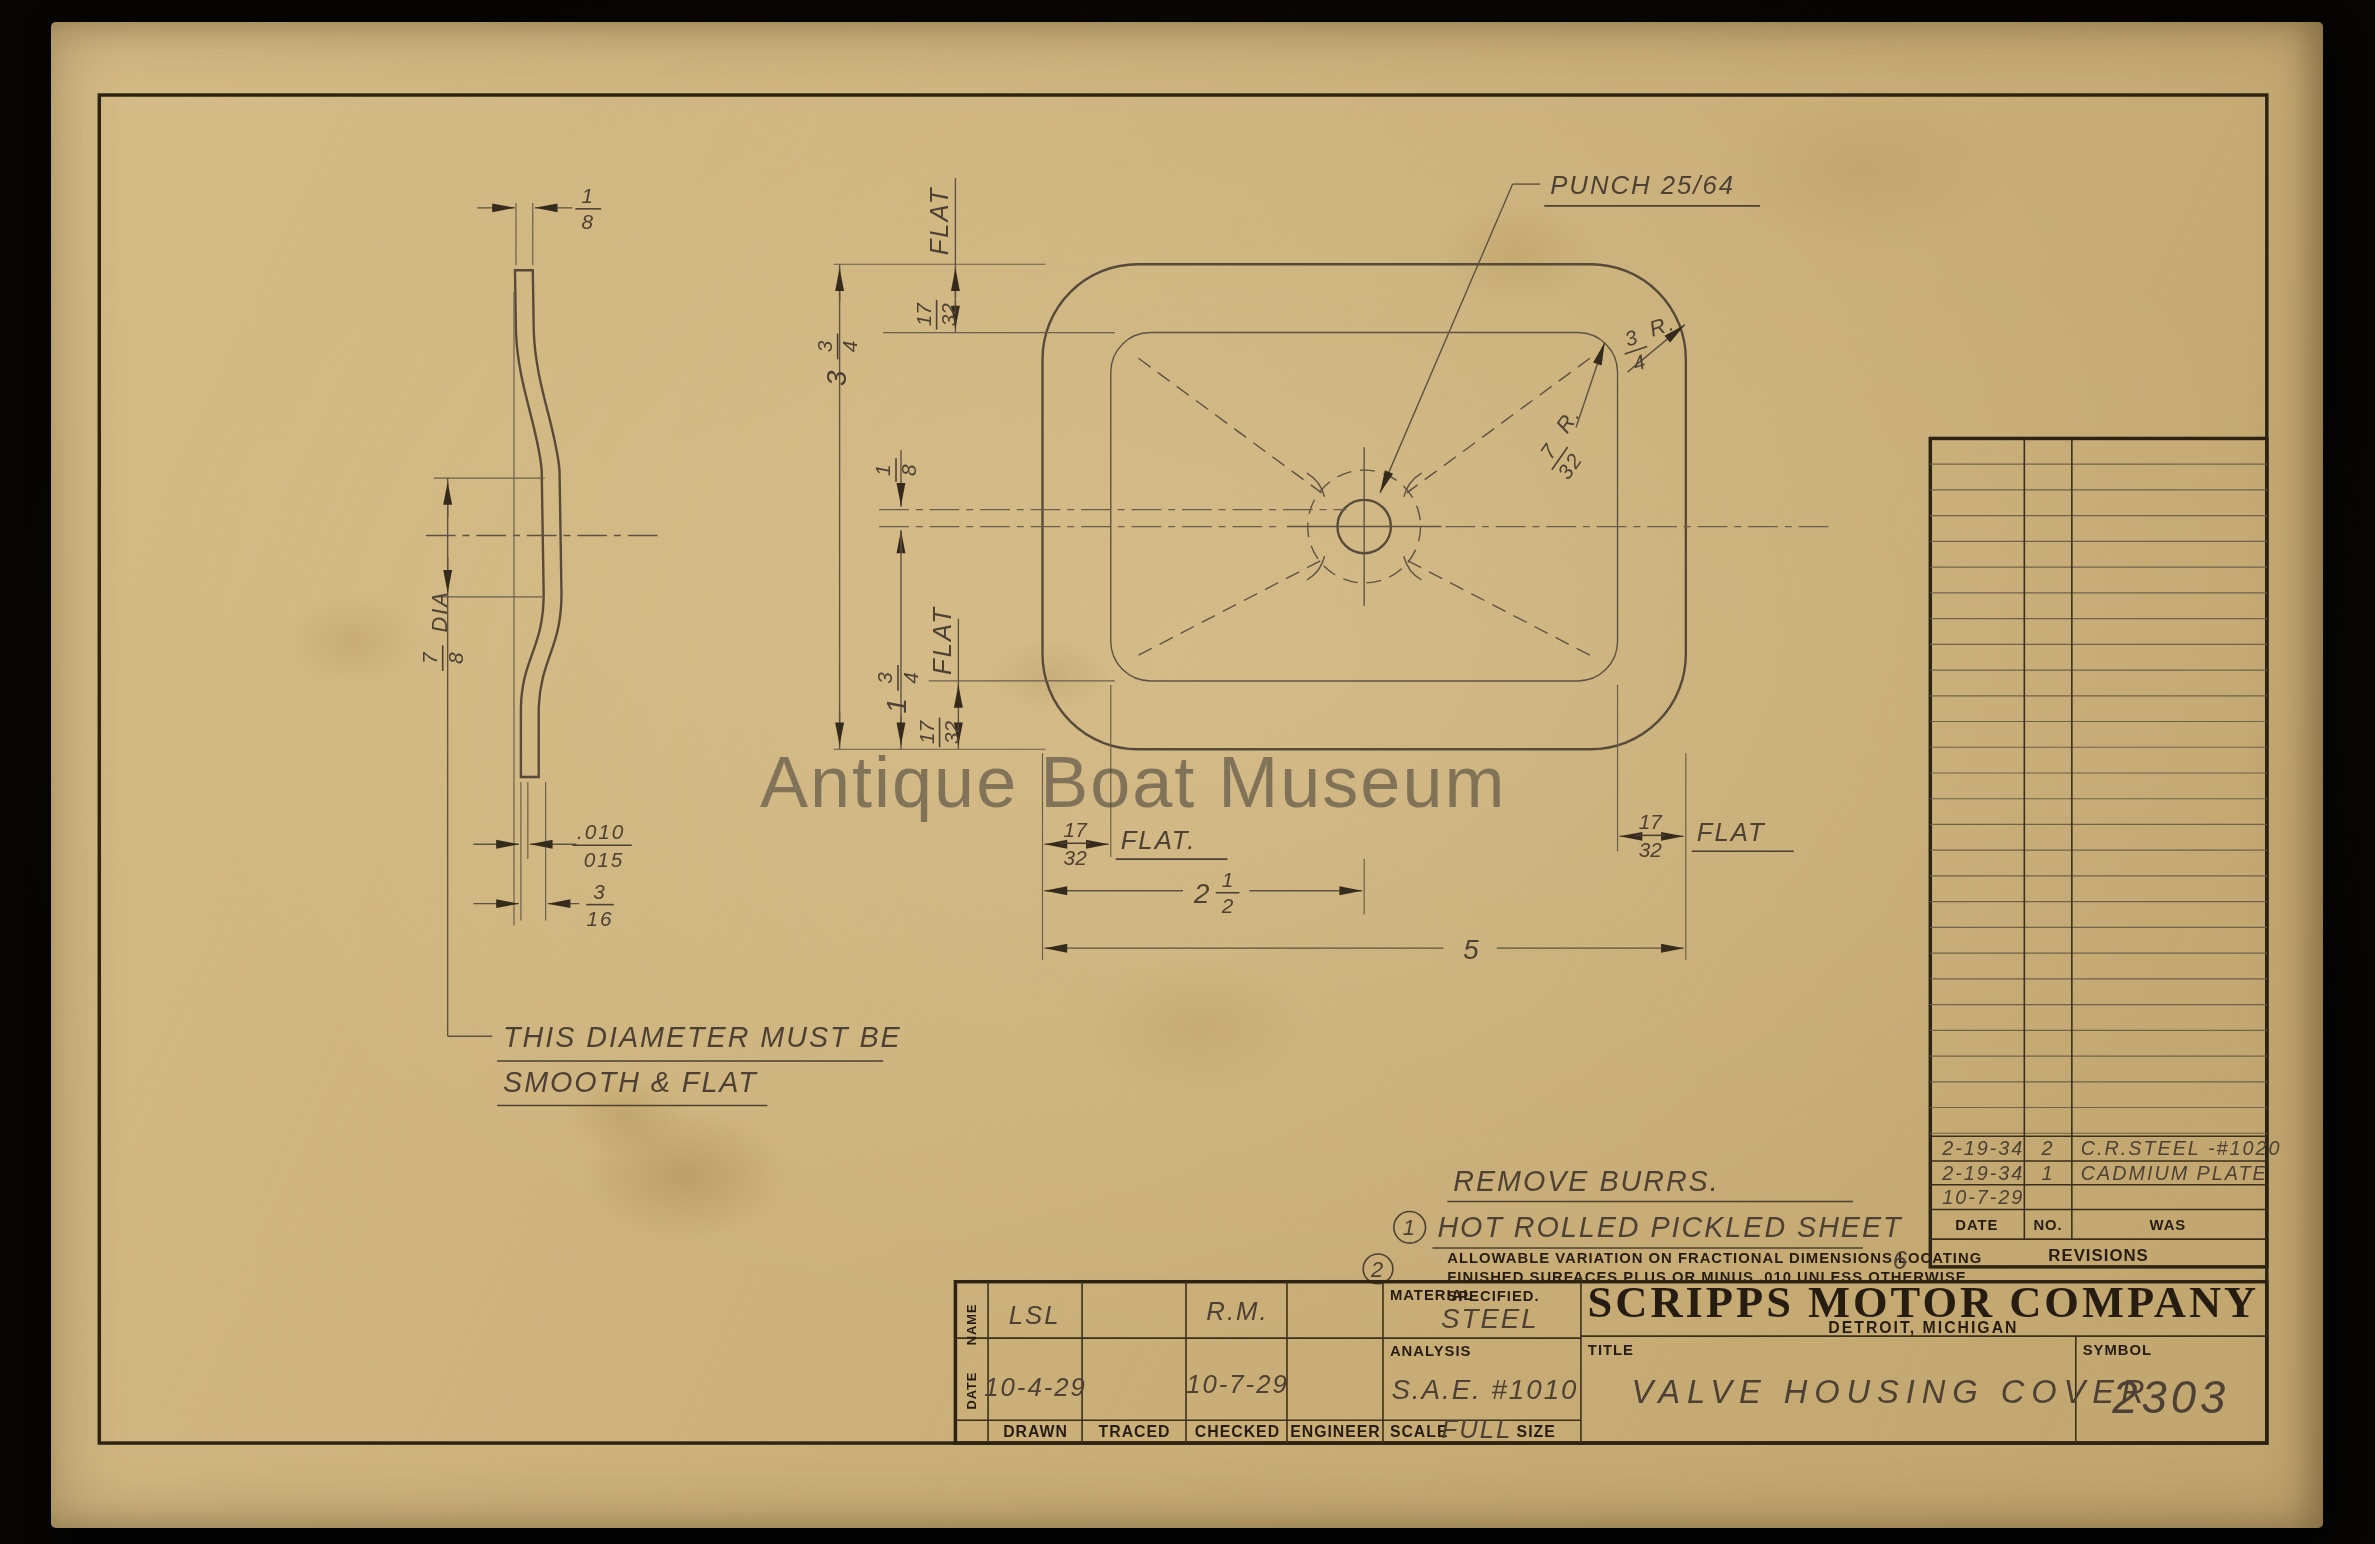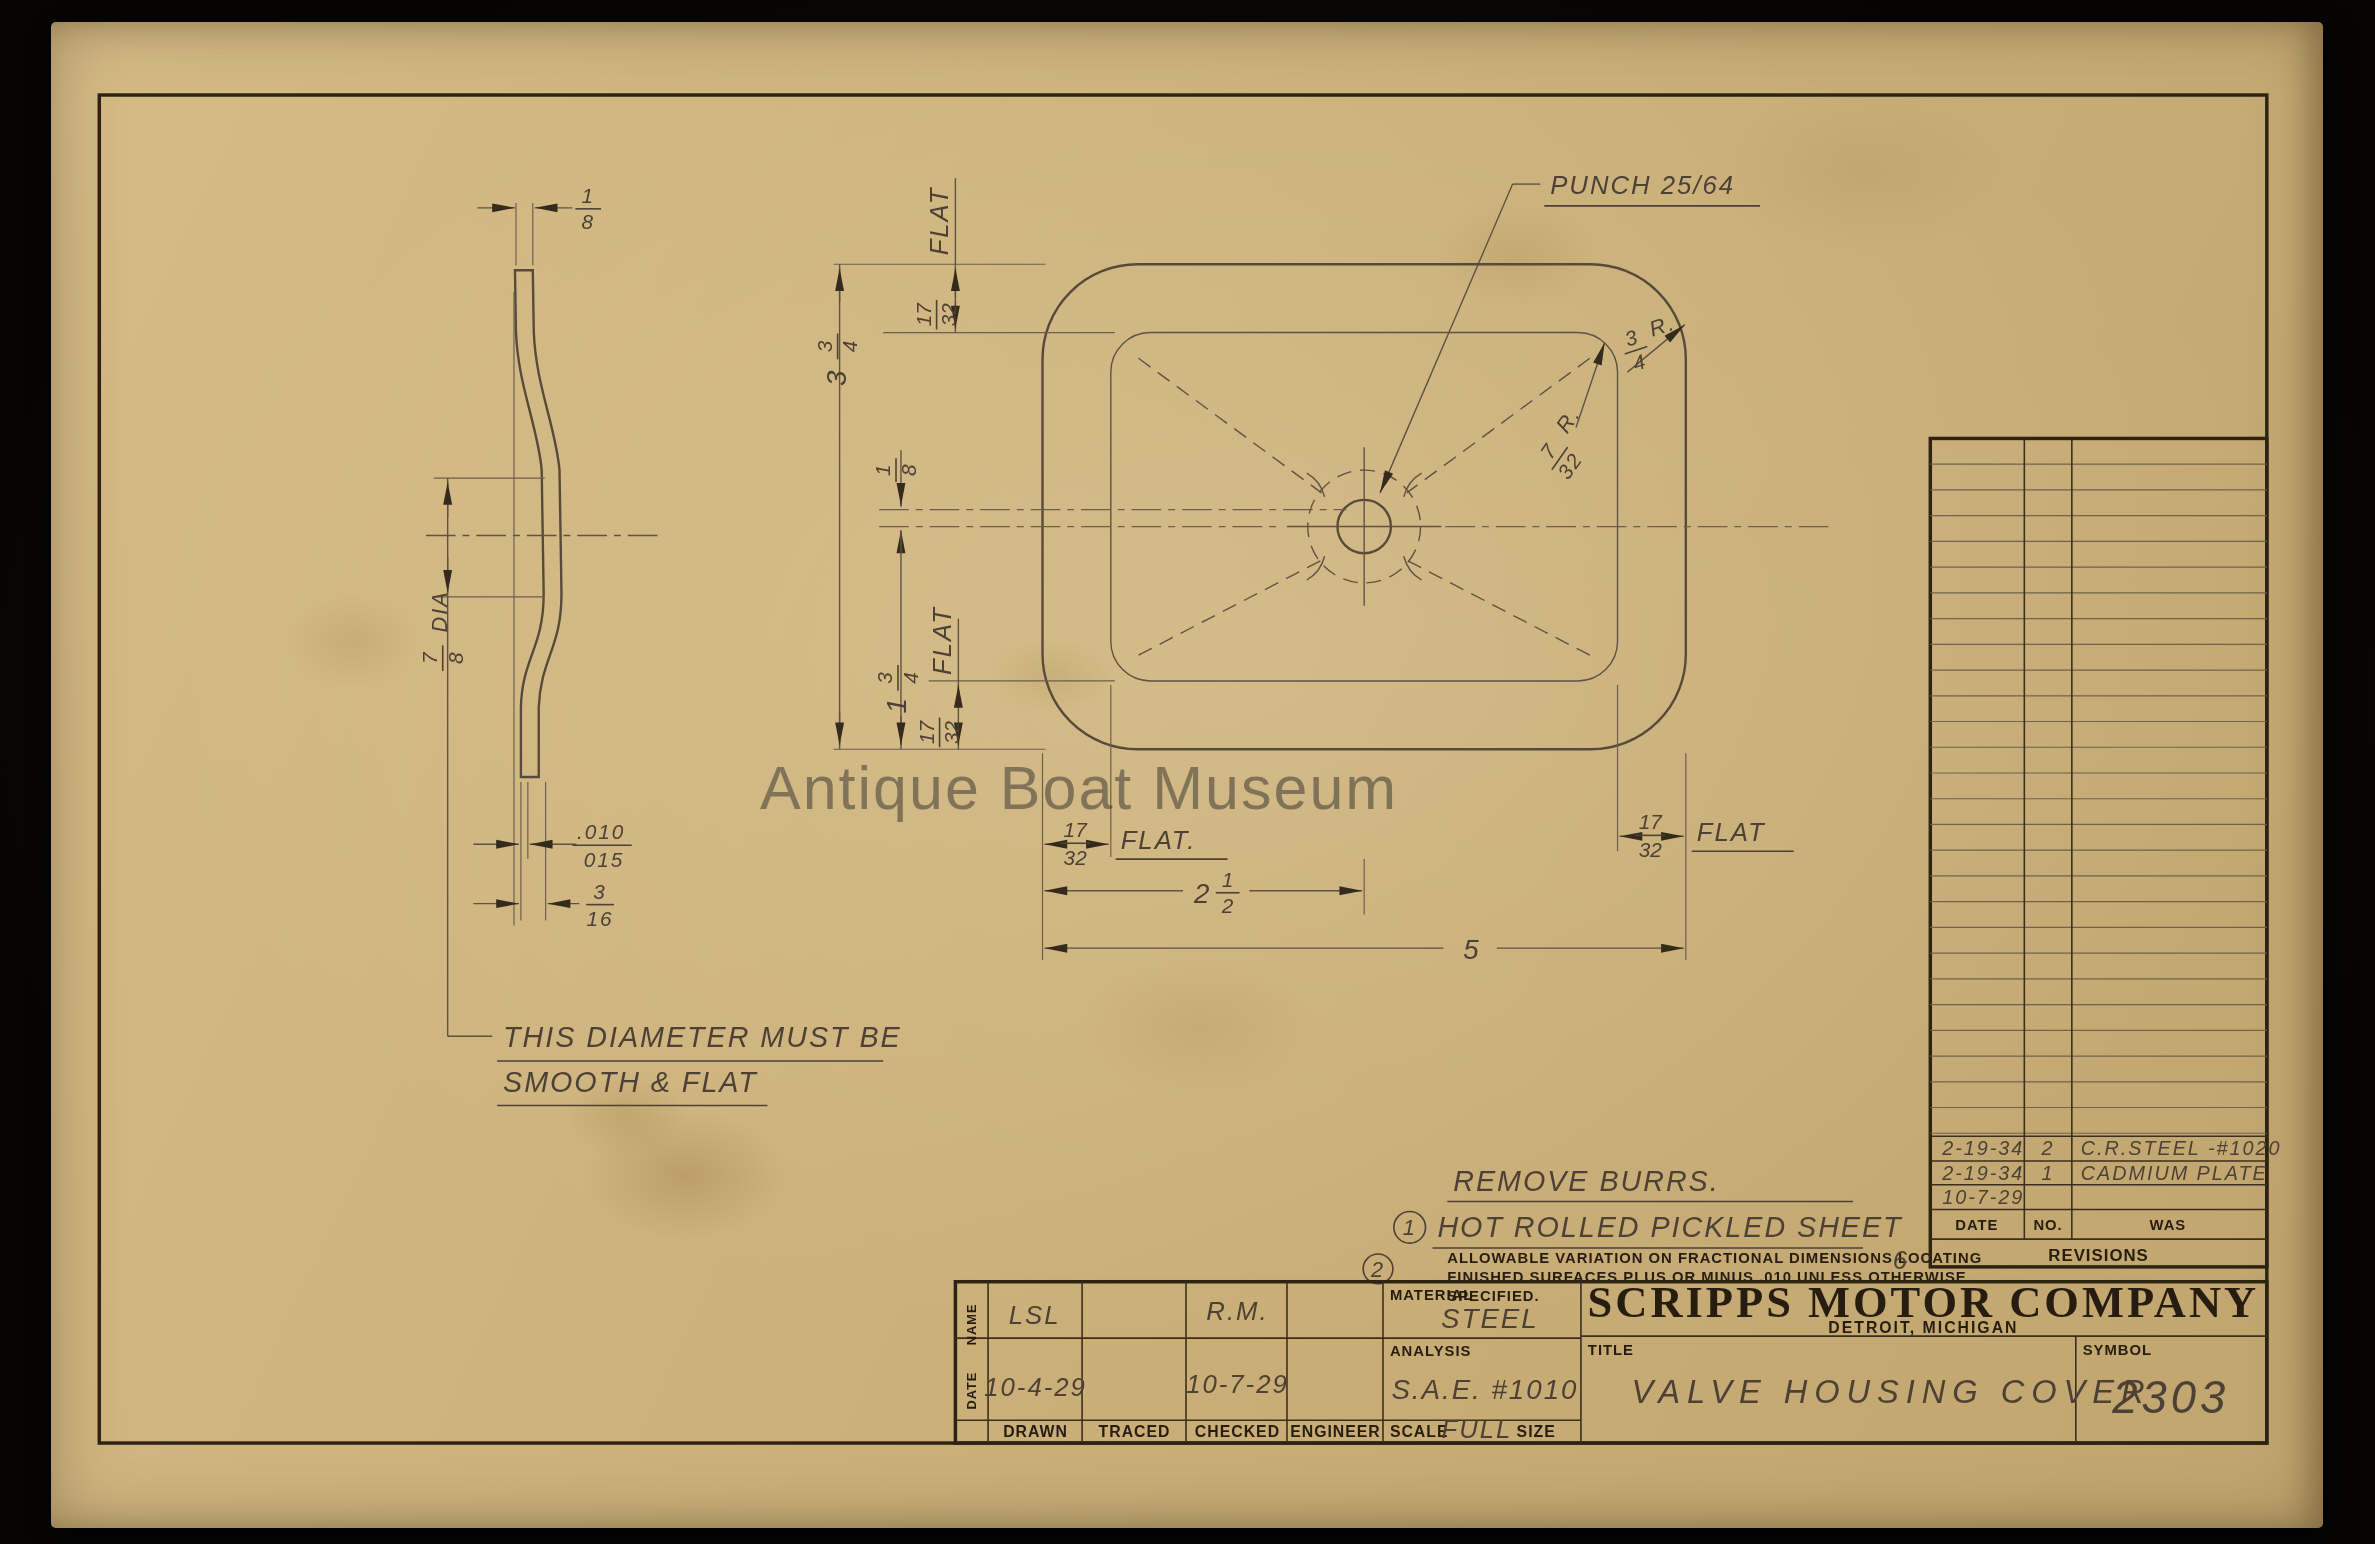--- a/index.html
+++ b/index.html
@@ -28,21 +28,21 @@
   .obj{stroke:#564a3a;stroke-width:2.4;fill:none;stroke-linecap:round;}
   .thin{stroke:#5d5243;stroke-width:1.4;fill:none;}
   .xthin{stroke:#6a5f4e;stroke-width:1.2;fill:none;}
   .dash{stroke-dasharray:15 9;}
   .cline{stroke-dasharray:30 7 7 7;}
   .tbl{stroke:#2c2313;stroke-width:3.5;fill:none;}
   .tbl2{stroke:#3a2f1c;stroke-width:1.6;fill:none;}
   .grid{stroke:#71624c;stroke-width:1.2;}
   .pencil{stroke:#4c4134;stroke-width:1.6;}
   .watermark{position:absolute;left:760px;top:741px;font-family:"Liberation Sans",sans-serif;
-    font-size:61px;color:rgba(62,58,52,.55);letter-spacing:2px;white-space:nowrap;margin-top:12px;}
+    font-size:72px;color:rgba(62,58,52,.55);letter-spacing:2px;white-space:nowrap;}
 </style>
 </head>
 <body>
 
 <div class="stage">
   <div class="paper"></div>
 
   <svg width="2375" height="1544" viewBox="0 0 2399 1560" style="position:absolute;left:0;top:0;">
     <defs>
       <marker id="ah" markerUnits="userSpaceOnUse" markerWidth="26" markerHeight="12" viewBox="0 0 26 12" refX="25" refY="6" orient="auto-start-reverse">

